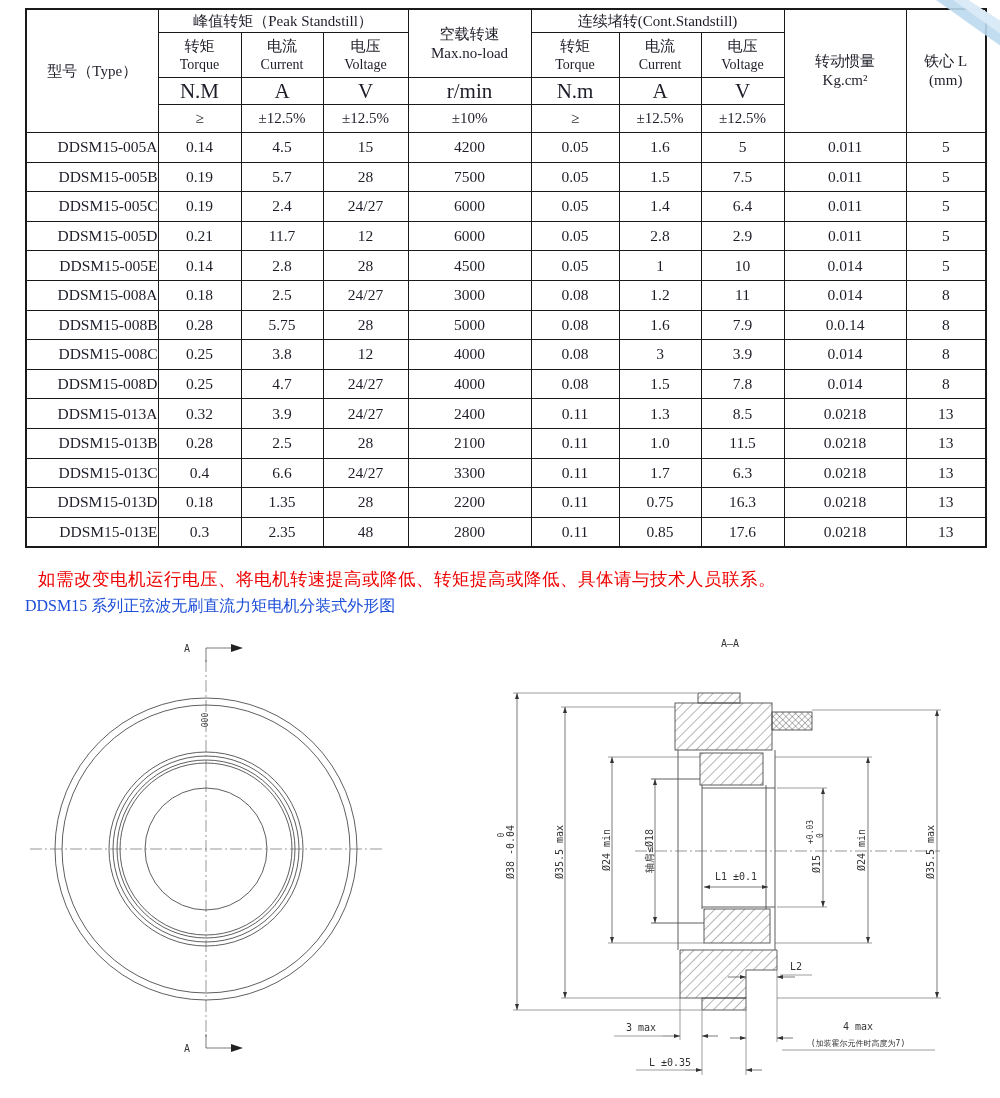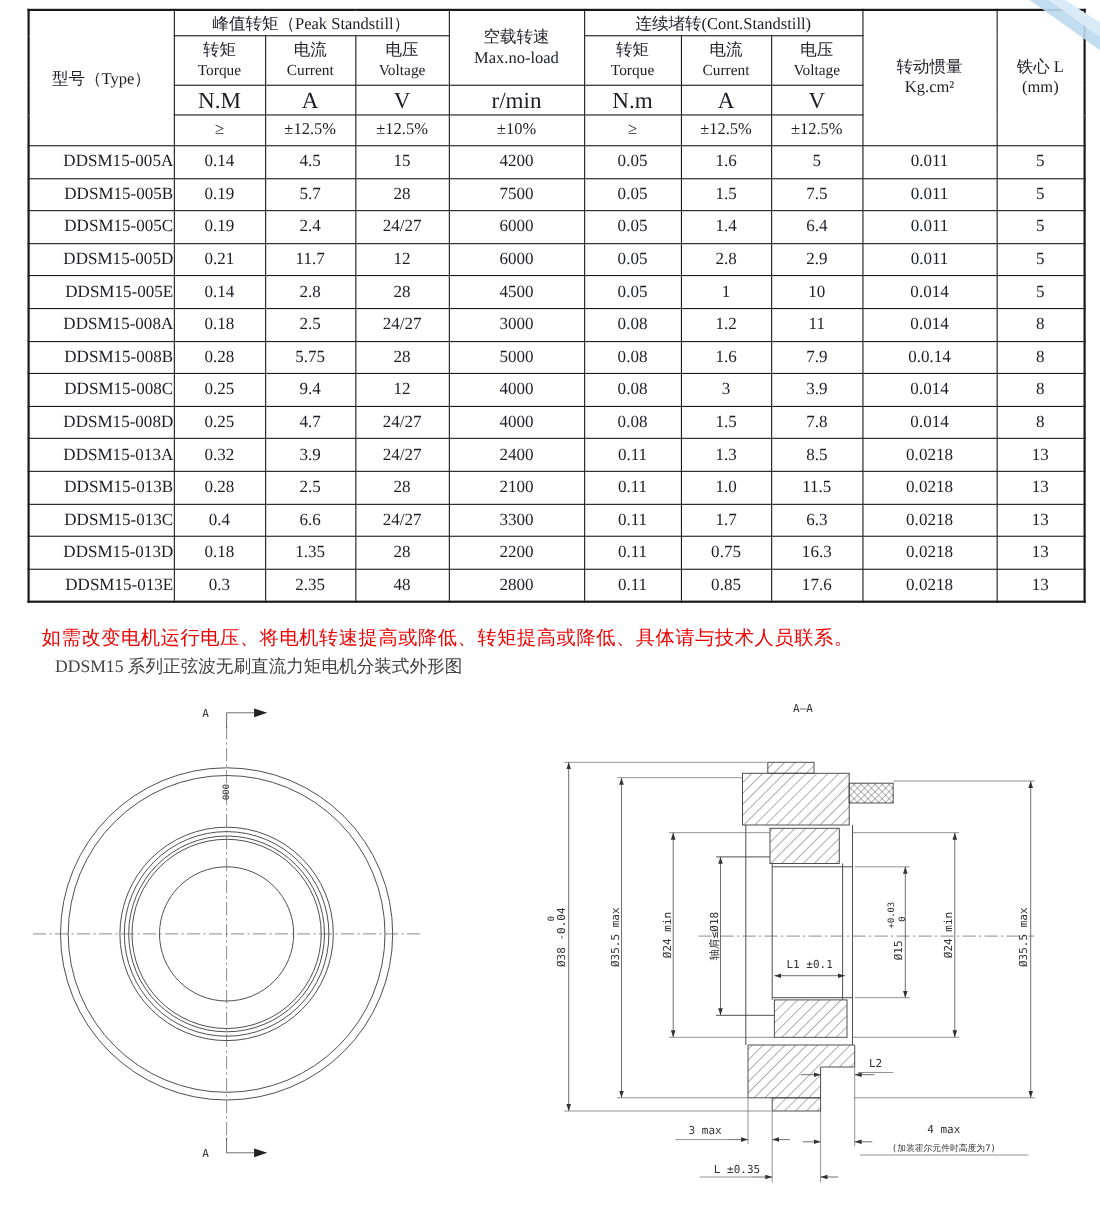--- a/index.html
+++ b/index.html
@@ -14,21 +14,21 @@
   .r-cnen th{height:44px;font-size:15px;line-height:18px;margin-left:47px;}
   .r-cnen .en{font-size:14px;font-family:Liberation Serif, serif;}
   .r-units td{height:26px;font-size:21px;}
   .r-tol td{height:27px;font-size:15px;border-bottom:2px solid #1a1a1a;}
   #spec-table tbody td{height:28.6px;font-size:15.5px;}
   #spec-table tbody td.model{text-align:right;padding-left:9px;}
   .two-line{line-height:19px;}
   
   #notice{position:absolute;top:567px;left:38px;width:950px;font-size:17.5px;font-weight:normal;
       color:#ee0000;letter-spacing:0.5px;}
-  #caption{position:absolute;top:596px;left:25px;font-size:16px;color:#404040;margin-left:25px;}
+  #caption{position:absolute;top:596px;left:25px;font-size:16px;color:#1d4ed8;}
   
   #draw{position:absolute;top:0;left:0;width:1000px;height:1098px;pointer-events:none;}
   .thin{stroke:#4d4d4d;stroke-width:0.9;fill:none;}
   .hatched{stroke:#4d4d4d;stroke-width:0.9;}
   .ext{stroke:#5a5a5a;stroke-width:0.6;fill:none;}
   .dim{stroke:#444;stroke-width:0.7;fill:none;}
   .cl{stroke:#6a6a6a;stroke-width:0.7;fill:none;stroke-dasharray:12 3 2 3;}
   .dtext{font-family:"DejaVu Sans Mono",monospace;fill:#333;font-size:10px;}
   .dtext-s{font-family:"DejaVu Sans Mono",monospace;fill:#333;font-size:8px;}
 </style>
@@ -174,21 +174,21 @@
         <td>5000</td>
         <td>0.08</td>
         <td>1.6</td>
         <td>7.9</td>
         <td>0.0.14</td>
         <td>8</td>
       </tr>
       <tr>
         <td class="model">DDSM15-008C</td>
         <td>0.25</td>
-        <td>9.4</td>
+        <td>3.8</td>
         <td>12</td>
         <td>4000</td>
         <td>0.08</td>
         <td>3</td>
         <td>3.9</td>
         <td>0.014</td>
         <td>8</td>
       </tr>
       <tr>
         <td class="model">DDSM15-008D</td>

